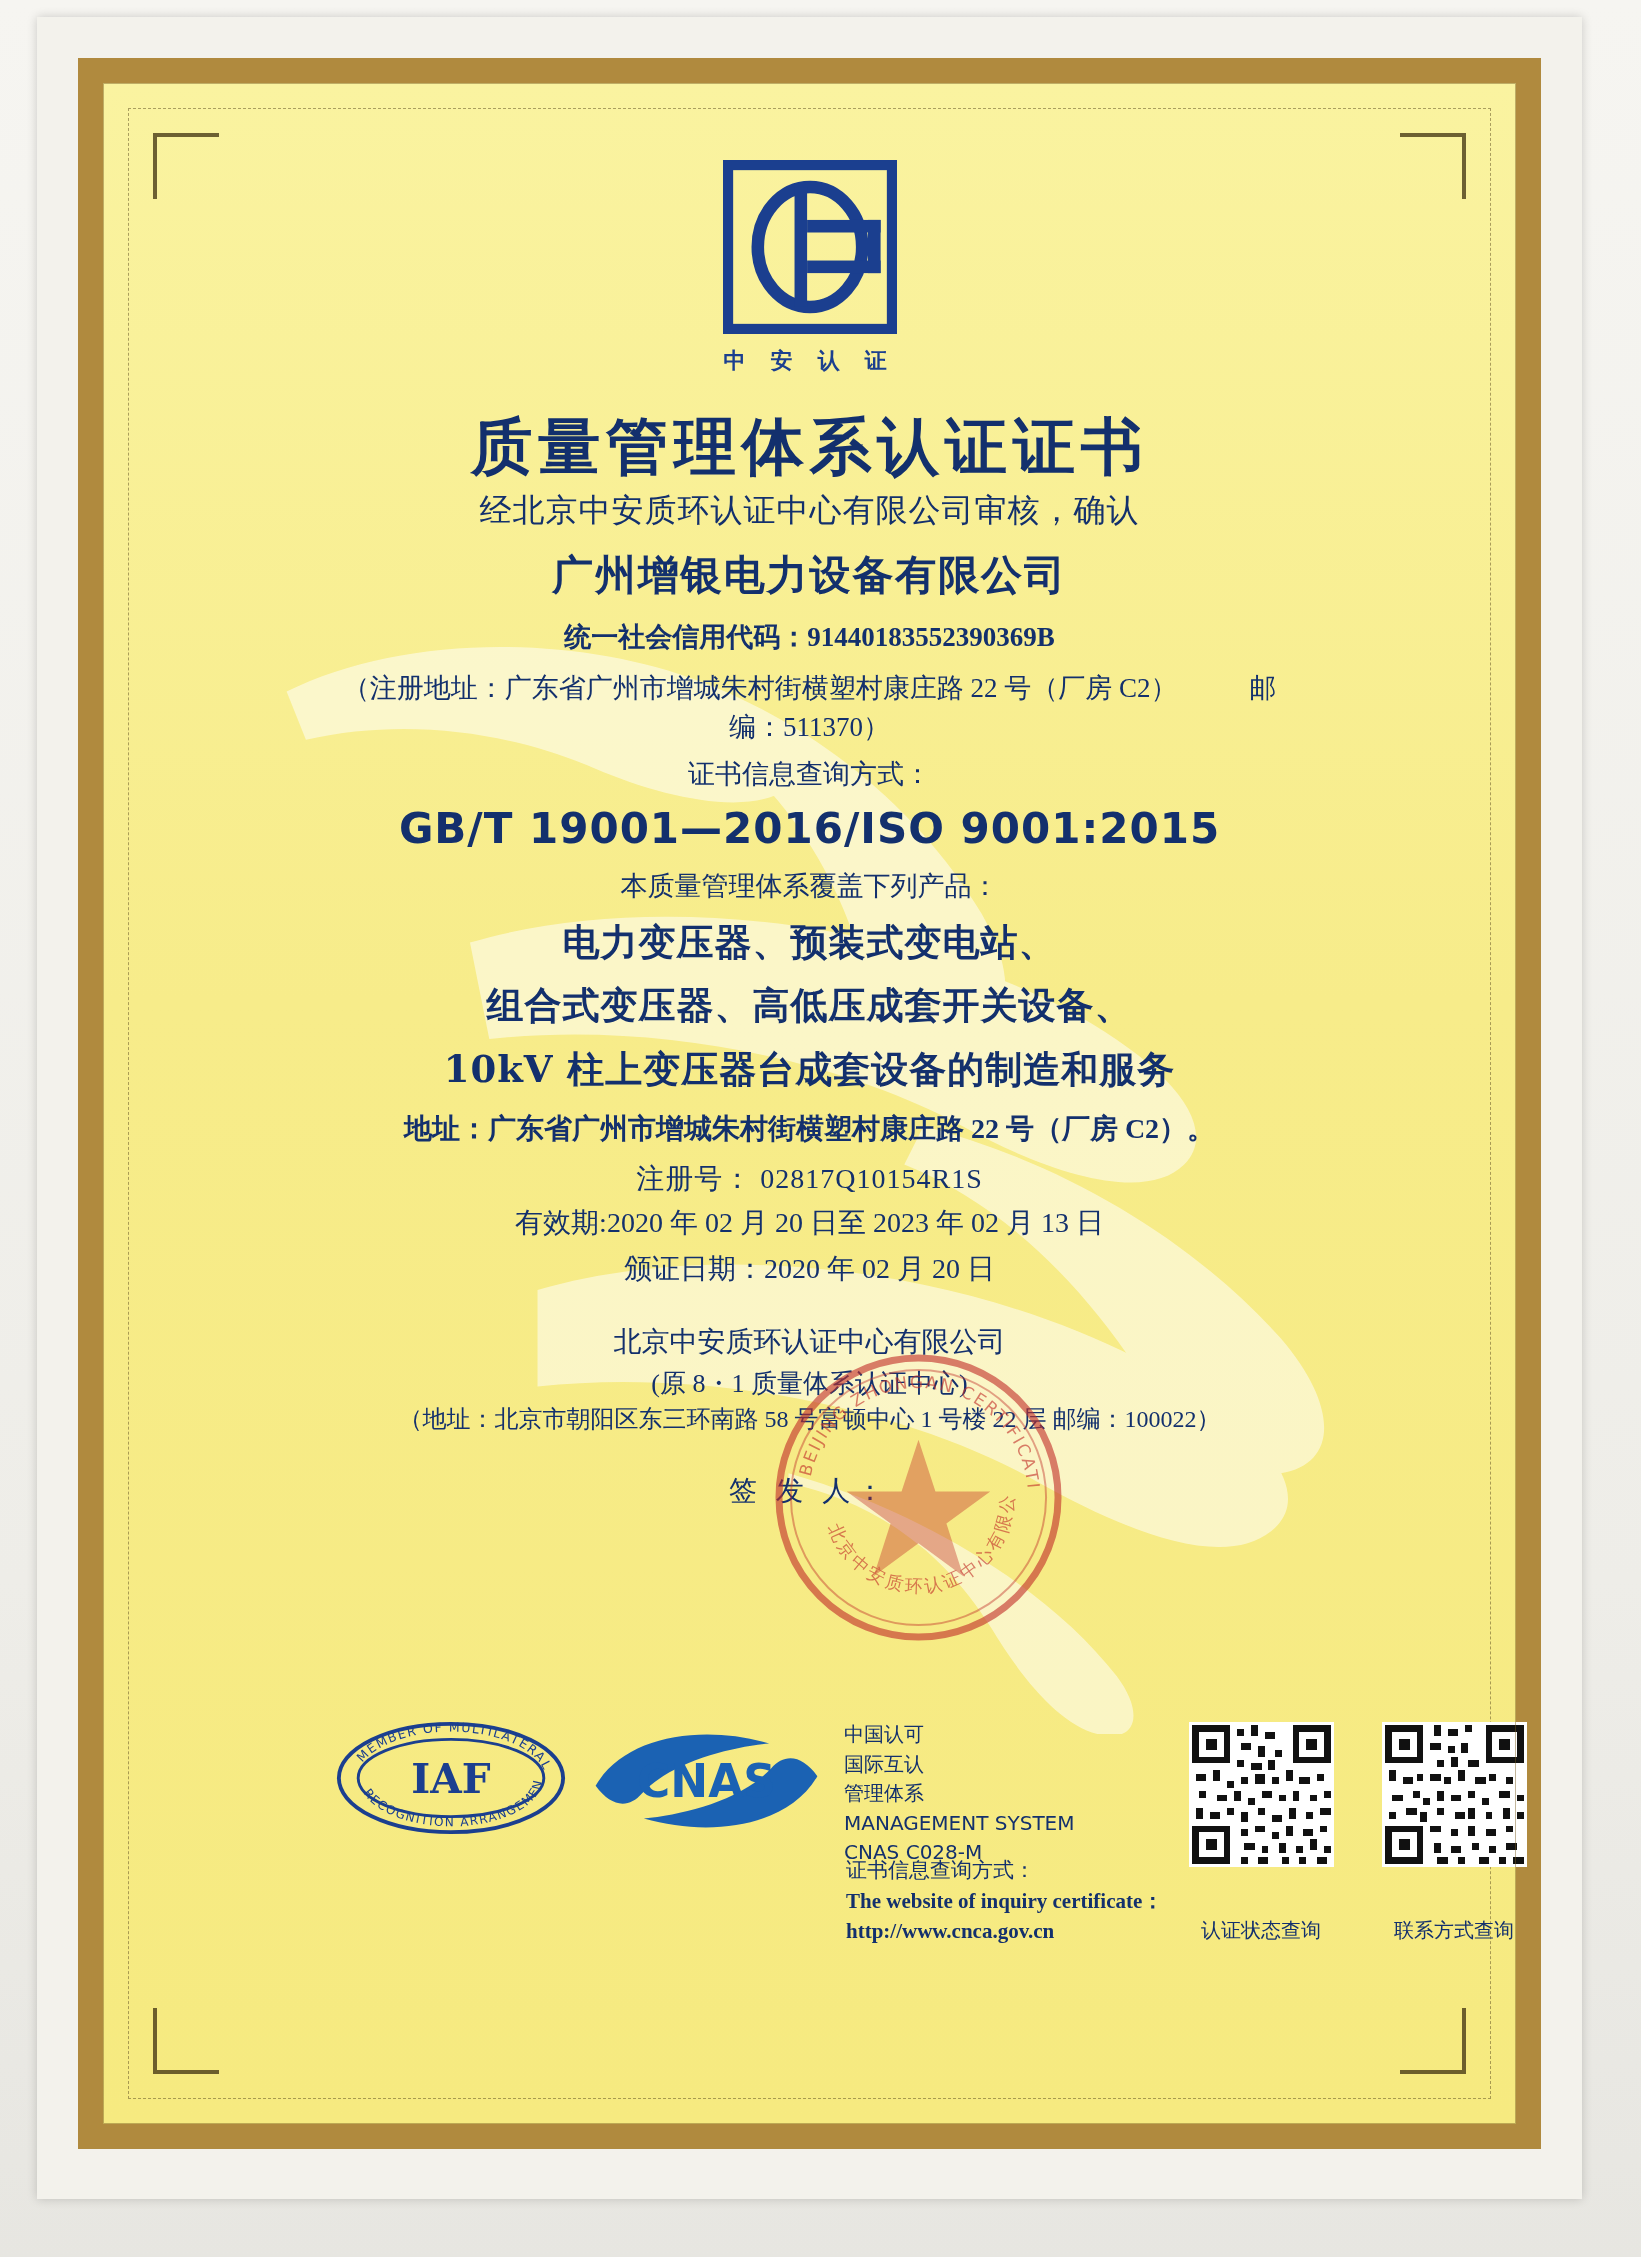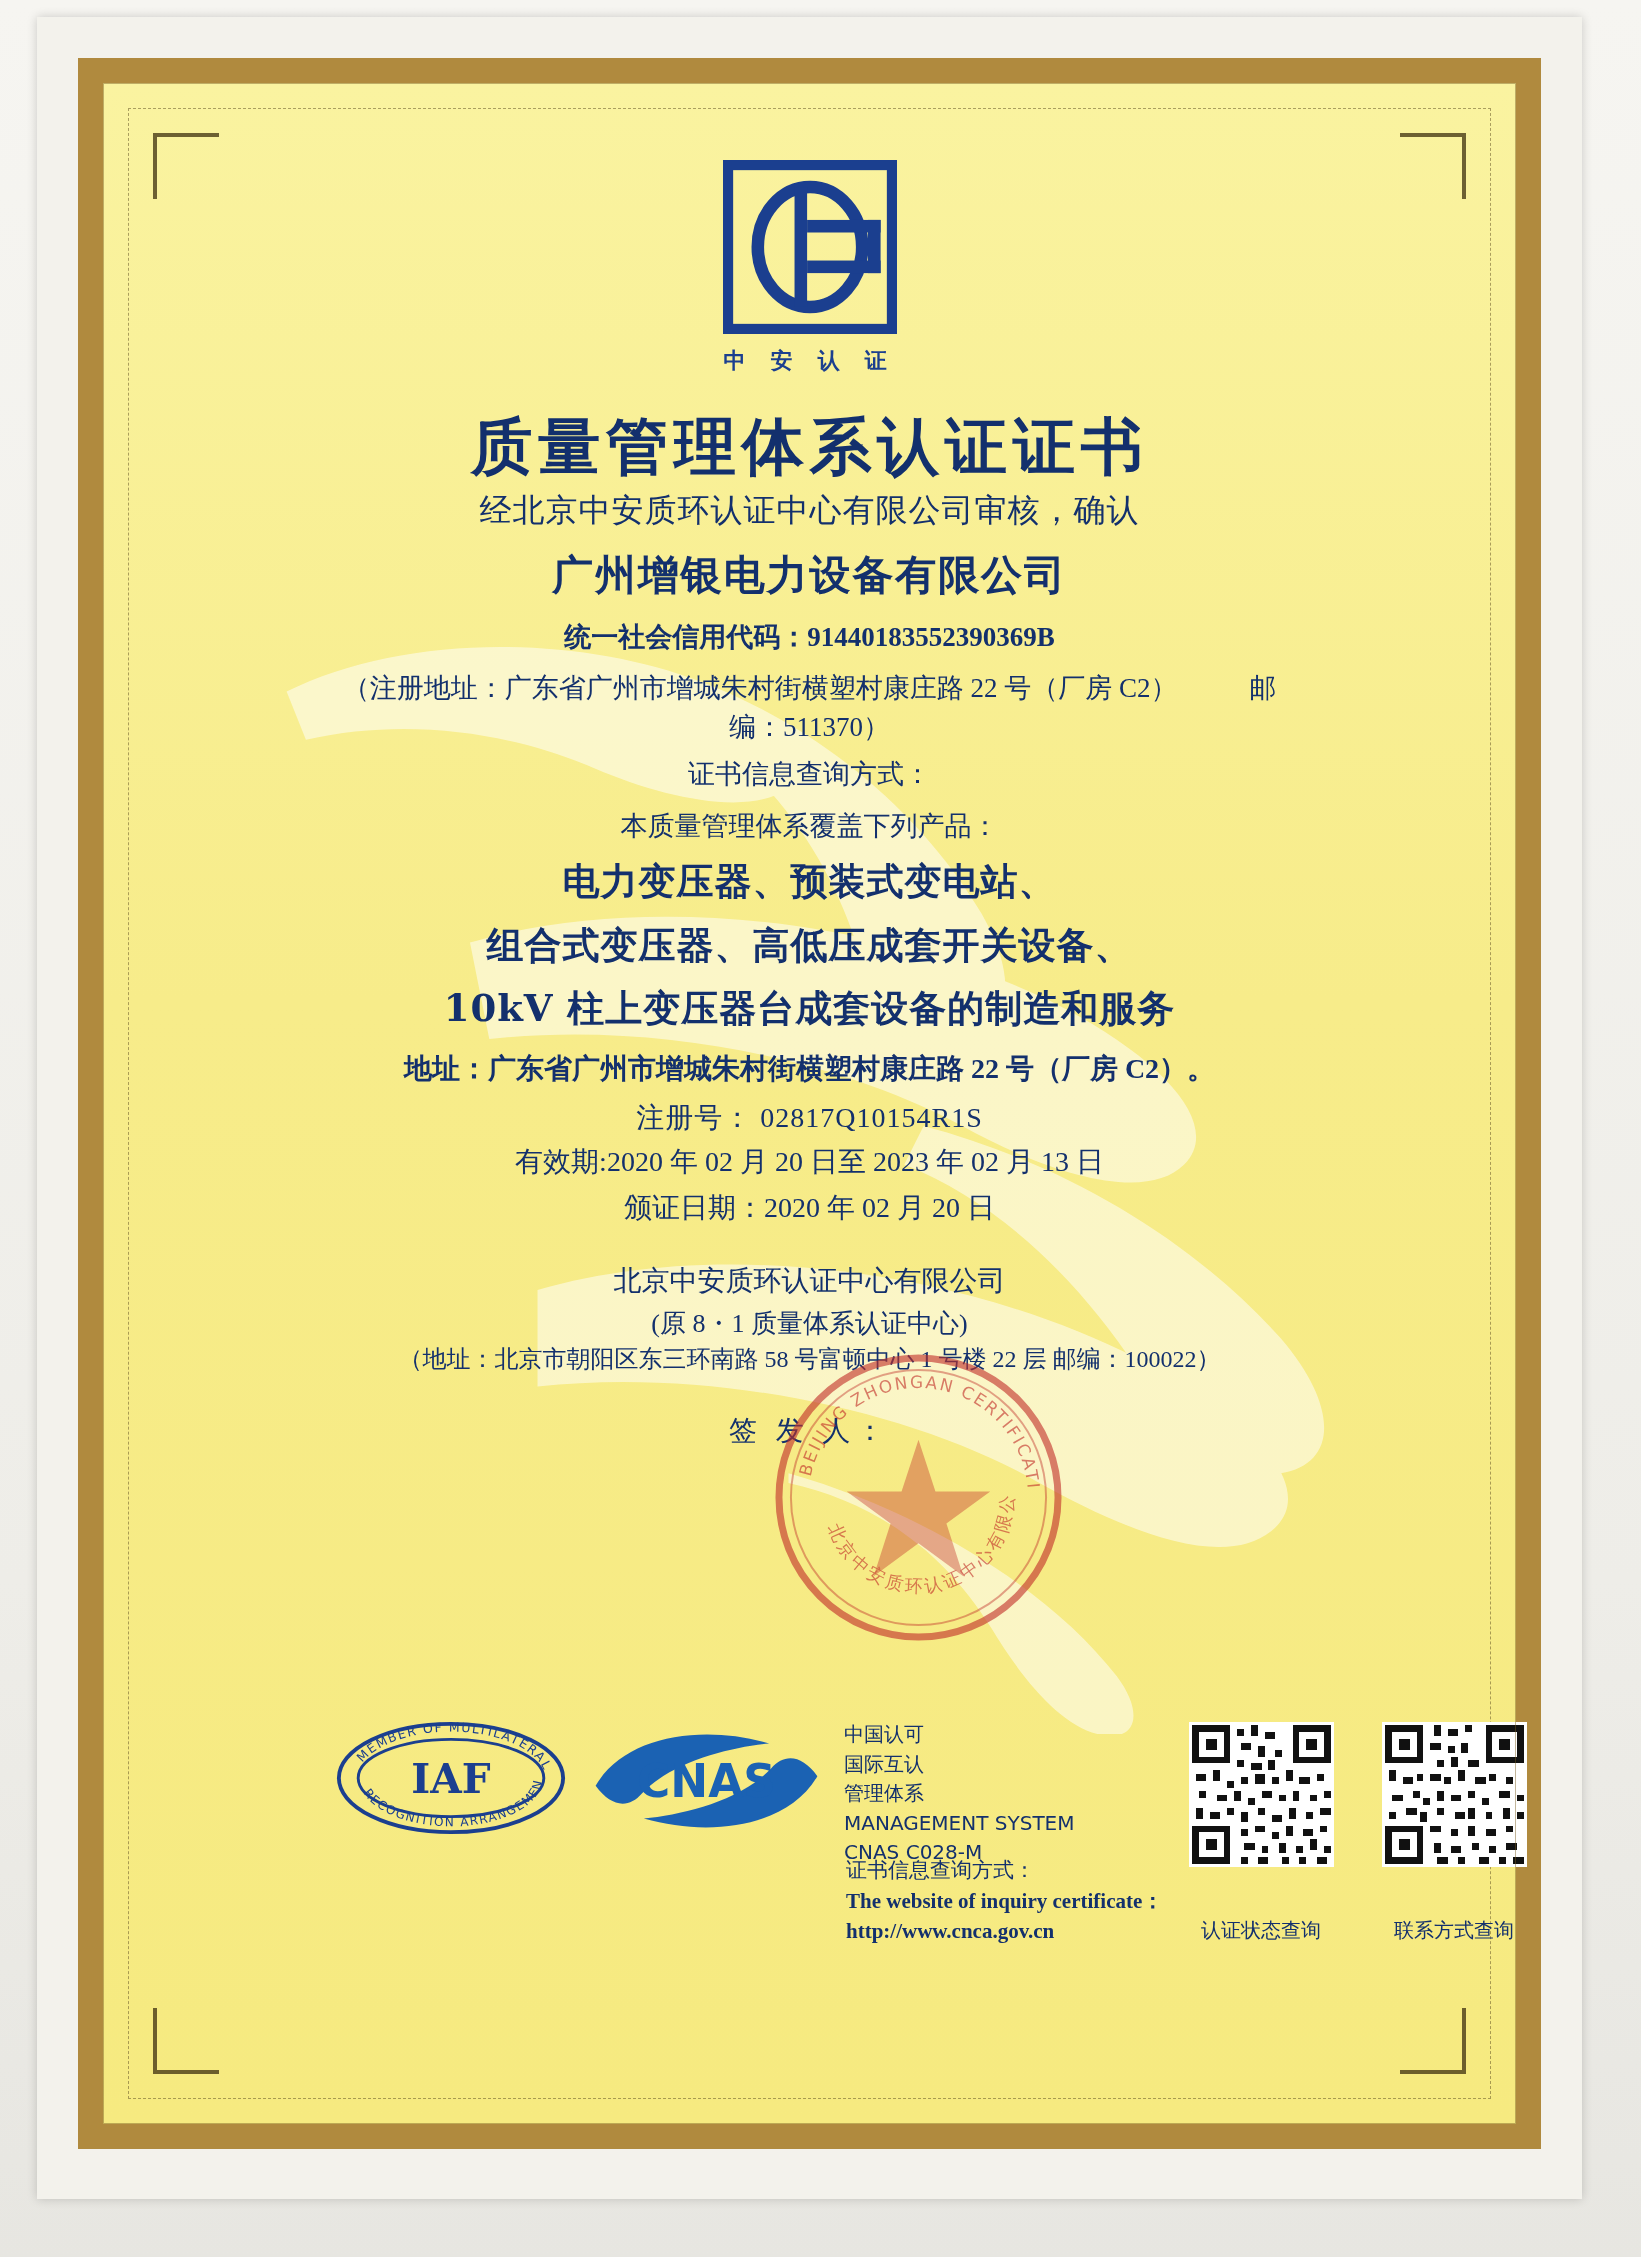--- a/index.html
+++ b/index.html
@@ -357,20 +357,21 @@
 
         <div class="addr-reg">
           <span>（注册地址：广东省广州市增城朱村街横塑村康庄路 22 号（厂房 C2）</span>
           <span class="spacer"></span>
           <span>邮</span>
         </div>
         <div class="addr-reg2">编：511370）</div>
 
         <div class="conform">证书信息查询方式：</div>
 
+        <div class="standard">GB/T 19001—2016/ISO 9001:2015</div>
 
         <div class="scope-head">本质量管理体系覆盖下列产品：</div>
 
         <div class="scope-line">电力变压器、预装式变电站、</div>
         <div class="scope-line">组合式变压器、高低压成套开关设备、</div>
         <div class="scope-line">10kV 柱上变压器台成套设备的制造和服务</div>
 
         <div class="addr-line">地址：广东省广州市增城朱村街横塑村康庄路 22 号（厂房 C2）。</div>
 
         <div class="reg-no">注册号： 02817Q10154R1S</div>

